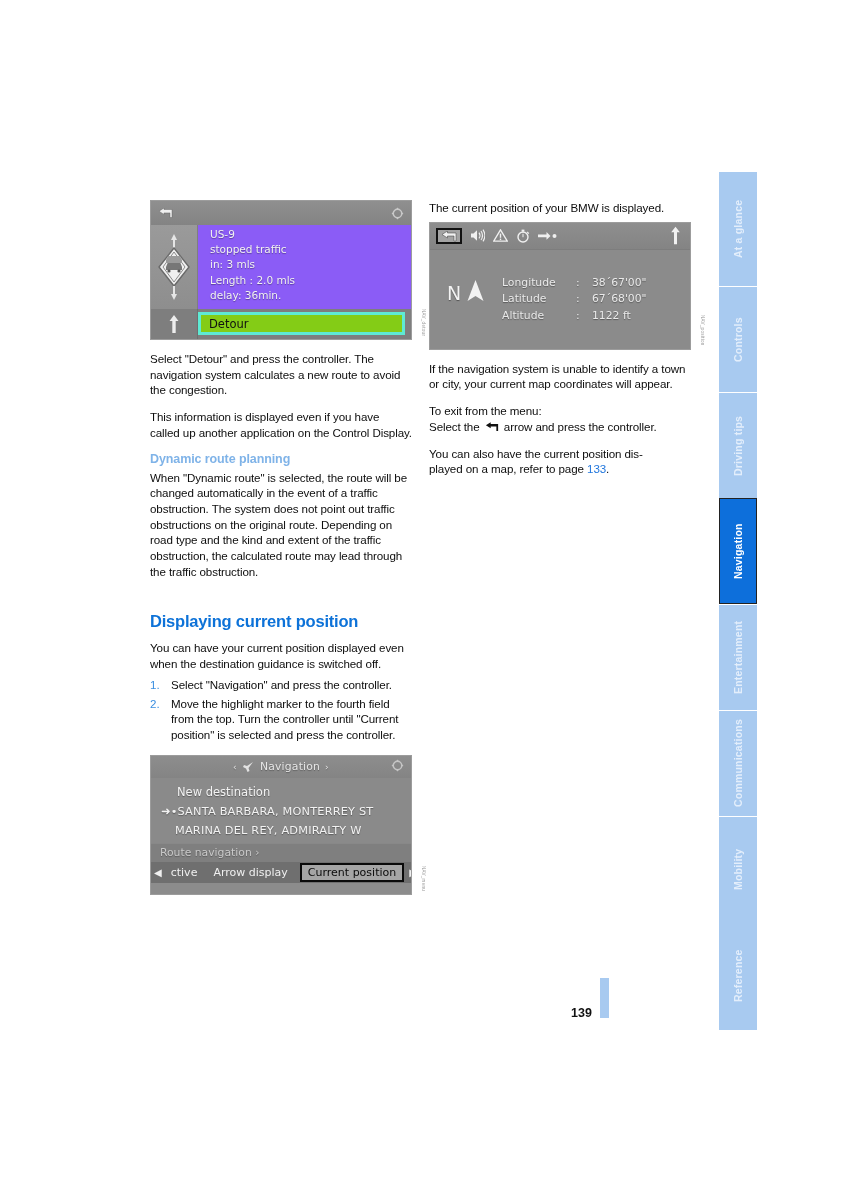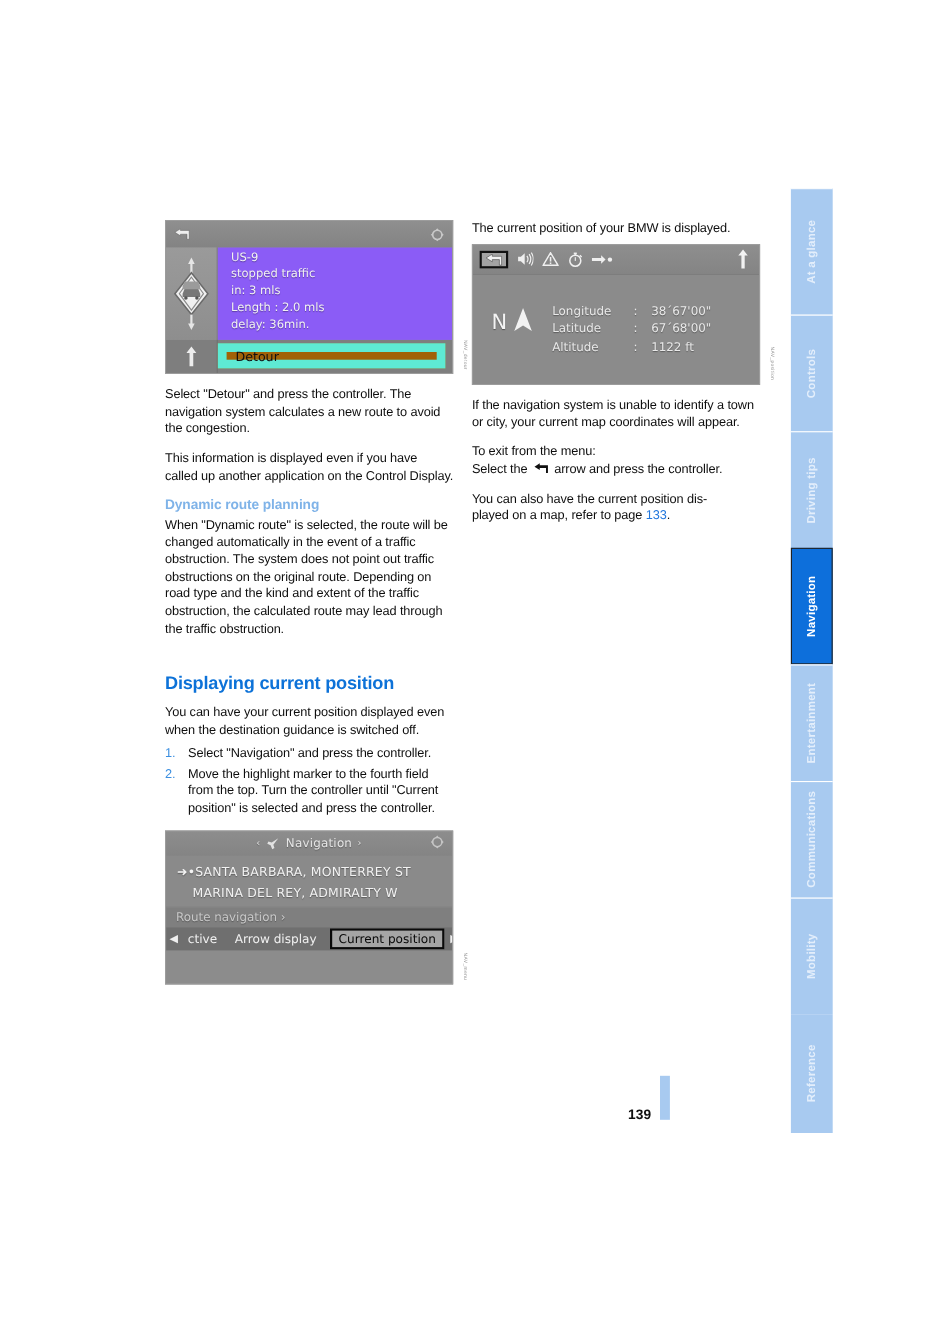--- a/index.html
+++ b/index.html
@@ -109,22 +109,22 @@
   }
   .f1-bot { display: flex; height: 30px; background: #7e7e7e; }
   .f1-bot-ico {
     width: 47px;
     display: flex; align-items: center; justify-content: center;
     border-right: 1px solid #6f6f6f;
   }
   .f1-btn {
     flex: 1;
     margin: 3px 6px 4px 0;
-    background: #a16207;
-    border: 8px solid #5eead4;
+    background: #84cc16;
+    border: 3px solid #5eead4;
     color: #111;
     font-size: 11.5px;
     display: flex; align-items: center;
     padding-left: 8px;
   }
 
   
   .fig2 { height: 128px; }
   .f2-top {
     height: 27px;
@@ -353,20 +353,21 @@
           <span style="font-size:9px;padding-left:5px;">›</span>
           <span class="rot">
             <svg width="13" height="13" viewBox="0 0 13 13">
               <circle cx="6.5" cy="6.5" r="4.2" fill="none" stroke="#c5c5c5" stroke-width="1.4"></circle>
               <path d="M6.5 0.6 L4.6 2.8 H8.4 Z M6.5 12.4 L4.6 10.2 H8.4 Z M0.6 6.5 L2.8 4.6 V8.4 Z M12.4 6.5 L10.2 4.6 V8.4 Z" fill="#c5c5c5"></path>
             </svg>
           </span>
         </div>
 
         <div class="f3-list">
+          <div class="f3-item">New destination</div>
           <div class="f3-item dest">
             <span>➜•</span><span>SANTA BARBARA, MONTERREY ST</span>
           </div>
           <div class="f3-item dest2">MARINA DEL REY, ADMIRALTY W</div>
         </div>
 
         <div class="f3-pref">Route navigation ›</div>
 
         <div class="f3-bar">
           <span class="caret">◀</span>

